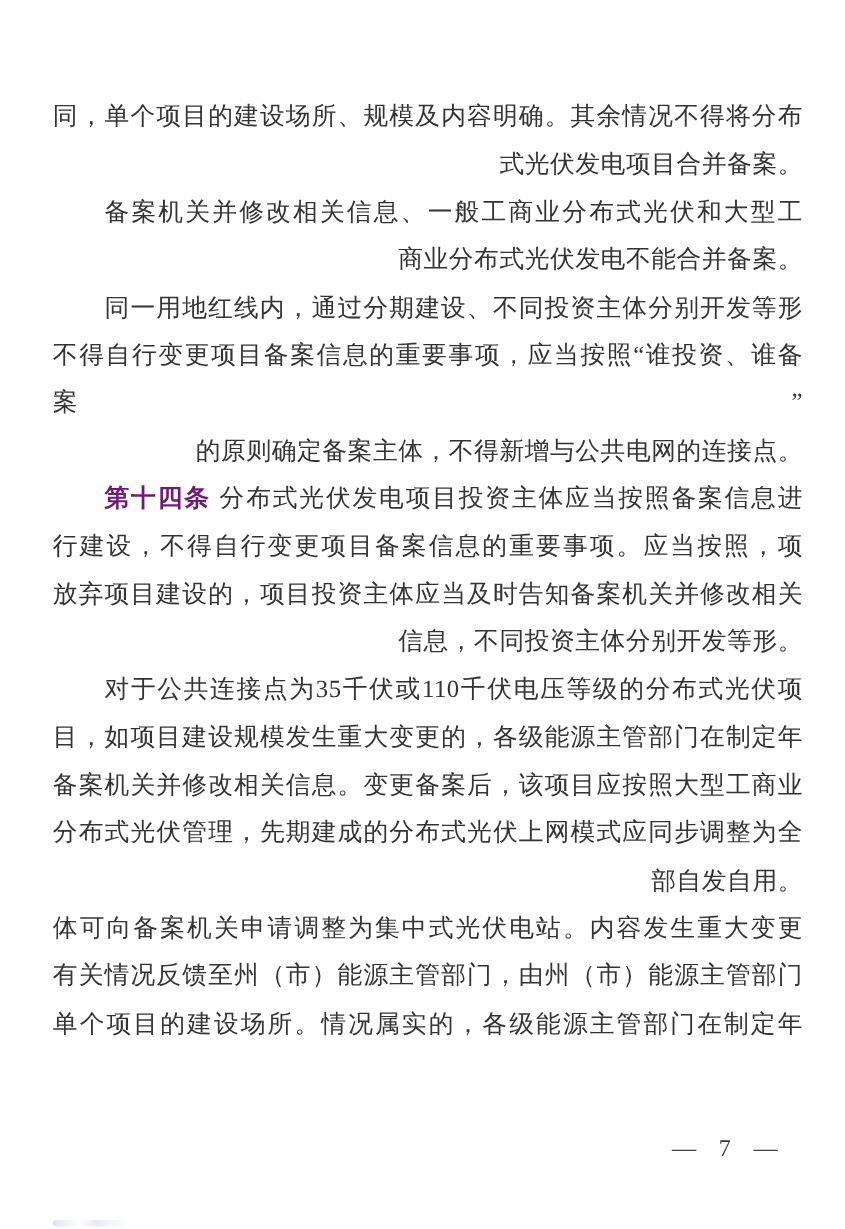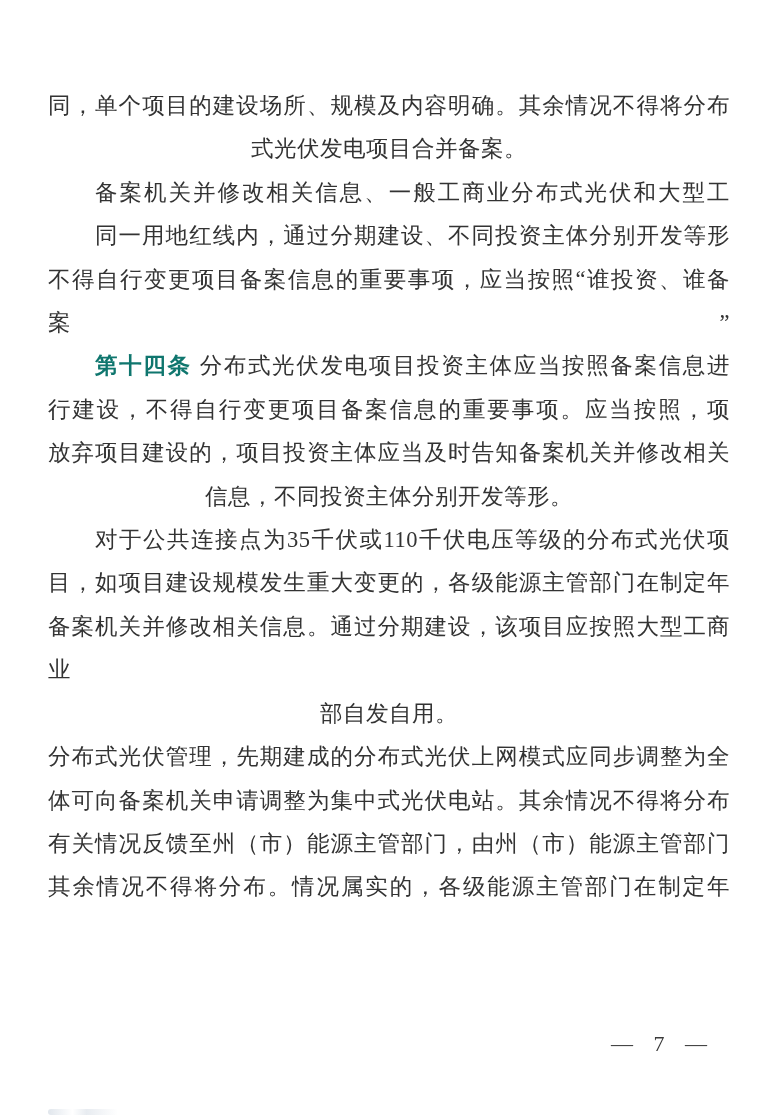--- a/index.html
+++ b/index.html
@@ -26,33 +26,33 @@
     width: 682px;
   }
   .paragraph {
     margin: 0;
   }
   .line {
     font-size: 22.5px;
     line-height: 43.4px;
     color: #333333;
     letter-spacing: 0.5px;
-    text-align: center;
+    text-align: right;
     white-space: normal;
   }
   .line.full {
     text-align: justify;
     text-align-last: justify;
   }
   .line.indent {
     text-indent: 47px;
   }
   .line b {
     font-weight: bold;
-    color: #0f766e;
+    color: #701a75;
     margin-right: 8px;
   }
   .footer {
     position: absolute;
     top: 1031px;
     right: 60px;
     font-size: 22px;
     line-height: 26px;
     color: #3a3a3a;
     word-spacing: 13px;
@@ -78,42 +78,44 @@
 
 <main class="page">
 
   <div class="text-block">
       <div class="paragraph">
         <div class="line full">同，单个项目的建设场所、规模及内容明确。其余情况不得将分布</div>
         <div class="line">式光伏发电项目合并备案。</div>
       </div>
       <div class="paragraph">
         <div class="line full indent">备案机关并修改相关信息、一般工商业分布式光伏和大型工</div>
+        <div class="line">商业分布式光伏发电不能合并备案。</div>
       </div>
       <div class="paragraph">
         <div class="line full indent">同一用地红线内，通过分期建设、不同投资主体分别开发等形</div>
         <div class="line full">不得自行变更项目备案信息的重要事项，应当按照“谁投资、谁备案”</div>
+        <div class="line">的原则确定备案主体，不得新增与公共电网的连接点。</div>
       </div>
       <div class="paragraph">
         <div class="line full indent"><b>第十四条</b>分布式光伏发电项目投资主体应当按照备案信息进</div>
         <div class="line full">行建设，不得自行变更项目备案信息的重要事项。应当按照，项</div>
         <div class="line full">放弃项目建设的，项目投资主体应当及时告知备案机关并修改相关</div>
         <div class="line">信息，不同投资主体分别开发等形。</div>
       </div>
       <div class="paragraph">
         <div class="line full indent">对于公共连接点为35千伏或110千伏电压等级的分布式光伏项</div>
         <div class="line full">目，如项目建设规模发生重大变更的，各级能源主管部门在制定年</div>
-        <div class="line full">备案机关并修改相关信息。通过分期建设，该项目应按照大型工商业</div>
+        <div class="line full">备案机关并修改相关信息。变更备案后，该项目应按照大型工商业</div>
+        <div class="line full">分布式光伏管理，先期建成的分布式光伏上网模式应同步调整为全</div>
         <div class="line">部自发自用。</div>
-        <div class="line full">分布式光伏管理，先期建成的分布式光伏上网模式应同步调整为全</div>
       </div>
       <div class="paragraph">
-        <div class="line full">体可向备案机关申请调整为集中式光伏电站。其余情况不得将分布</div>
+        <div class="line full">体可向备案机关申请调整为集中式光伏电站。内容发生重大变更</div>
         <div class="line full">有关情况反馈至州（市）能源主管部门，由州（市）能源主管部门</div>
-        <div class="line full">其余情况不得将分布。情况属实的，各级能源主管部门在制定年</div>
+        <div class="line full">单个项目的建设场所。情况属实的，各级能源主管部门在制定年</div>
       </div>
     </div>
 
   <div class="footer">— 7 —</div>
 
   <div class="scan-artifact"></div>
 
 </main>
 
 </body></html>

